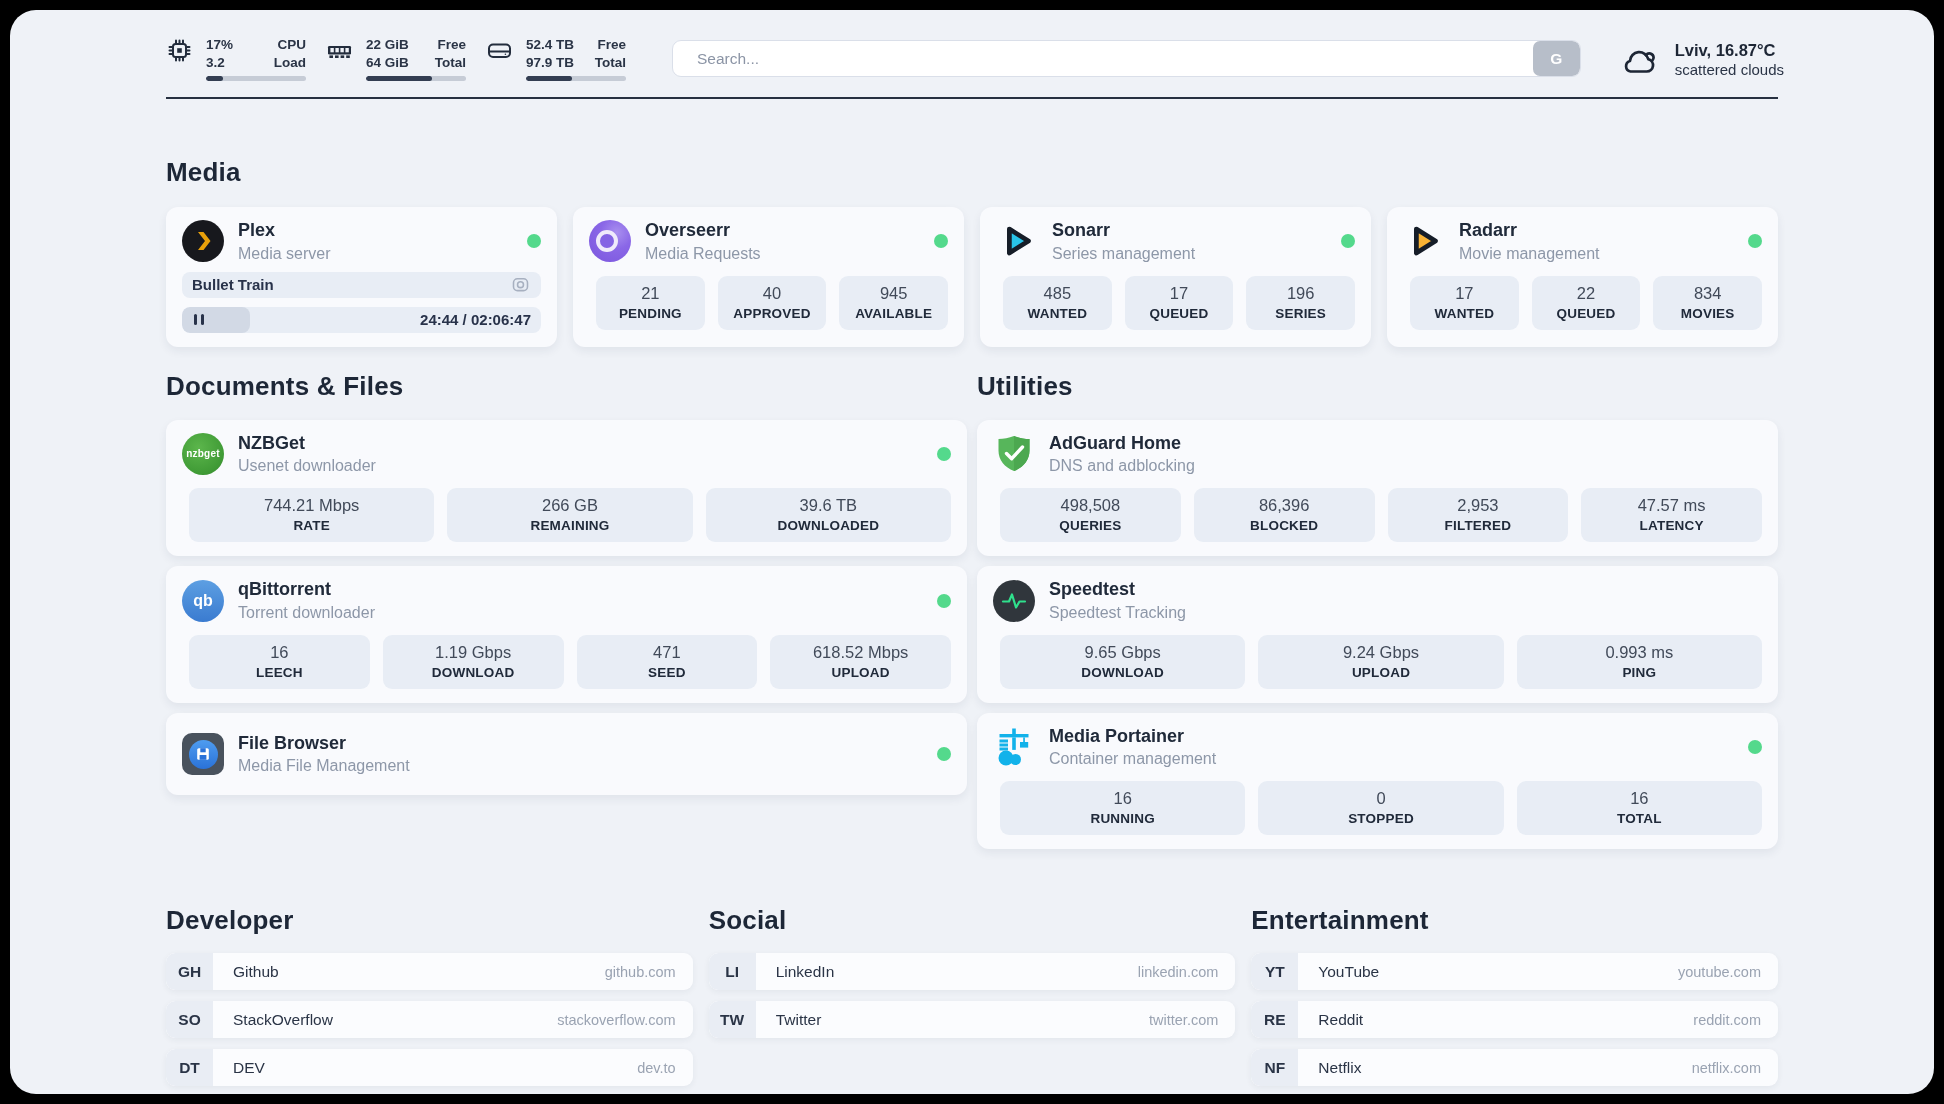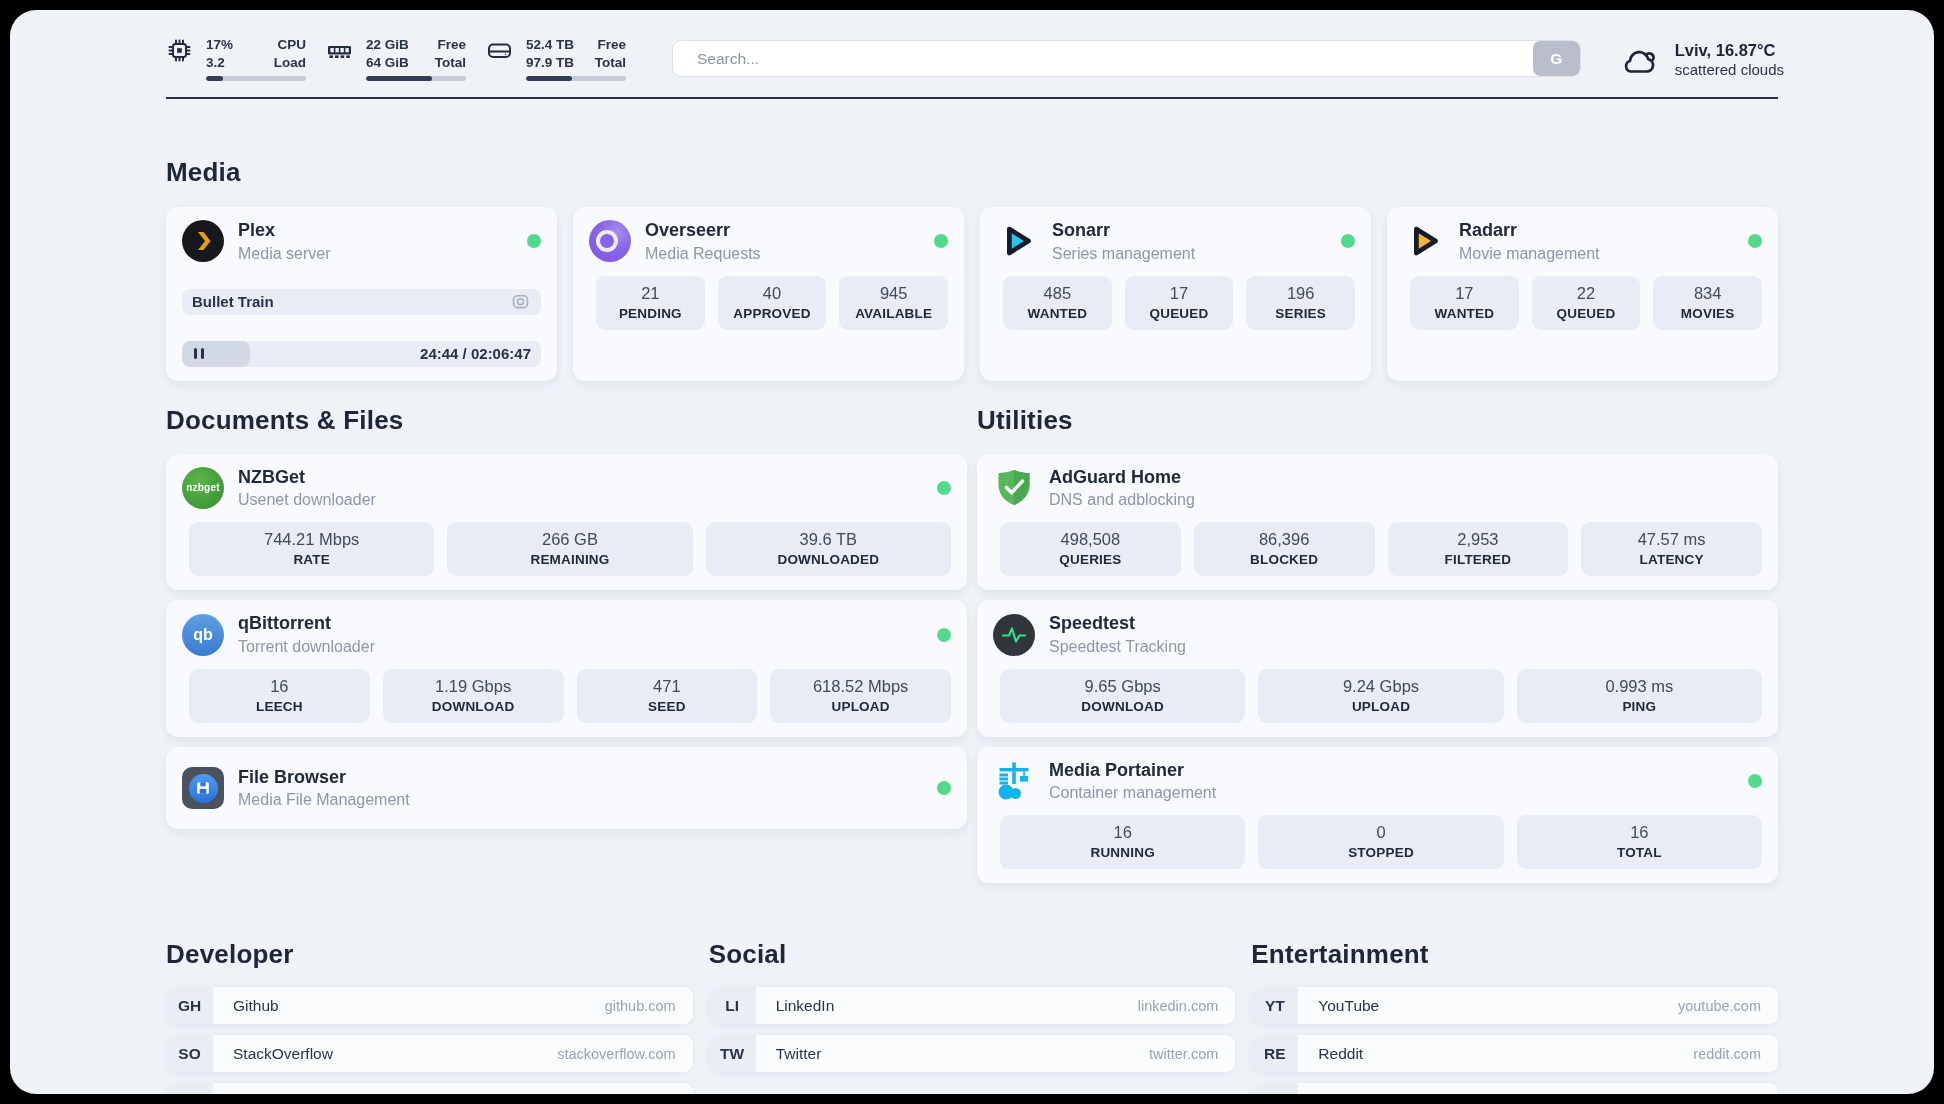--- a/index.html
+++ b/index.html
@@ -49,21 +49,21 @@
 
   .app-icon{width:42px; height:42px; flex:none; display:flex; align-items:center; justify-content:center;}
   .icon-circle{width:42px; height:42px; border-radius:50%; display:flex; align-items:center; justify-content:center;}
 
   .stats{display:flex; gap:13px; margin-top:13px;padding-left:7px;}
   .stat{flex:1; background:var(--tile-bg); border-radius:9px; text-align:center; padding:8px 4px 9px;}
   .stat .v{font-size:16.5px; color:var(--ink-soft);}
   .stat .l{font-size:13.5px; font-weight:700; color:#202a3a; margin-top:3px; letter-spacing:.2px;}
 
   
-  .media-row{margin-top:26px; height:26px; background:var(--tile-bg); border-radius:8px; display:flex; align-items:center; padding:0 10px; font-size:15px; font-weight:700; color:#28324a; position:relative; overflow:hidden;}
+  .media-row{margin-top:9px; height:26px; background:var(--tile-bg); border-radius:8px; display:flex; align-items:center; padding:0 10px; font-size:15px; font-weight:700; color:#28324a; position:relative; overflow:hidden;}
   .media-row .fill{position:absolute; left:0; top:0; bottom:0; background:#d2d9e5; border-radius:8px;}
   .media-row>*{position:relative;}
   .row-spacer{margin-left:auto;}
   .cam-icon{width:21px; height:21px; color:#a7b0c0;}
   .pause-icon{display:flex; gap:3.5px; margin:0 6px 0 2px;}
   .pause-icon i{width:3.4px; height:11px; border-radius:1.5px; background:#28324a;}
   .time-label{font-size:15px; font-weight:700; color:#28324a;}
 
   .two-col{display:grid; grid-template-columns:1fr 1fr; gap:0 10px; margin-top:24px;}
   .col h2{margin-bottom:18px;}

